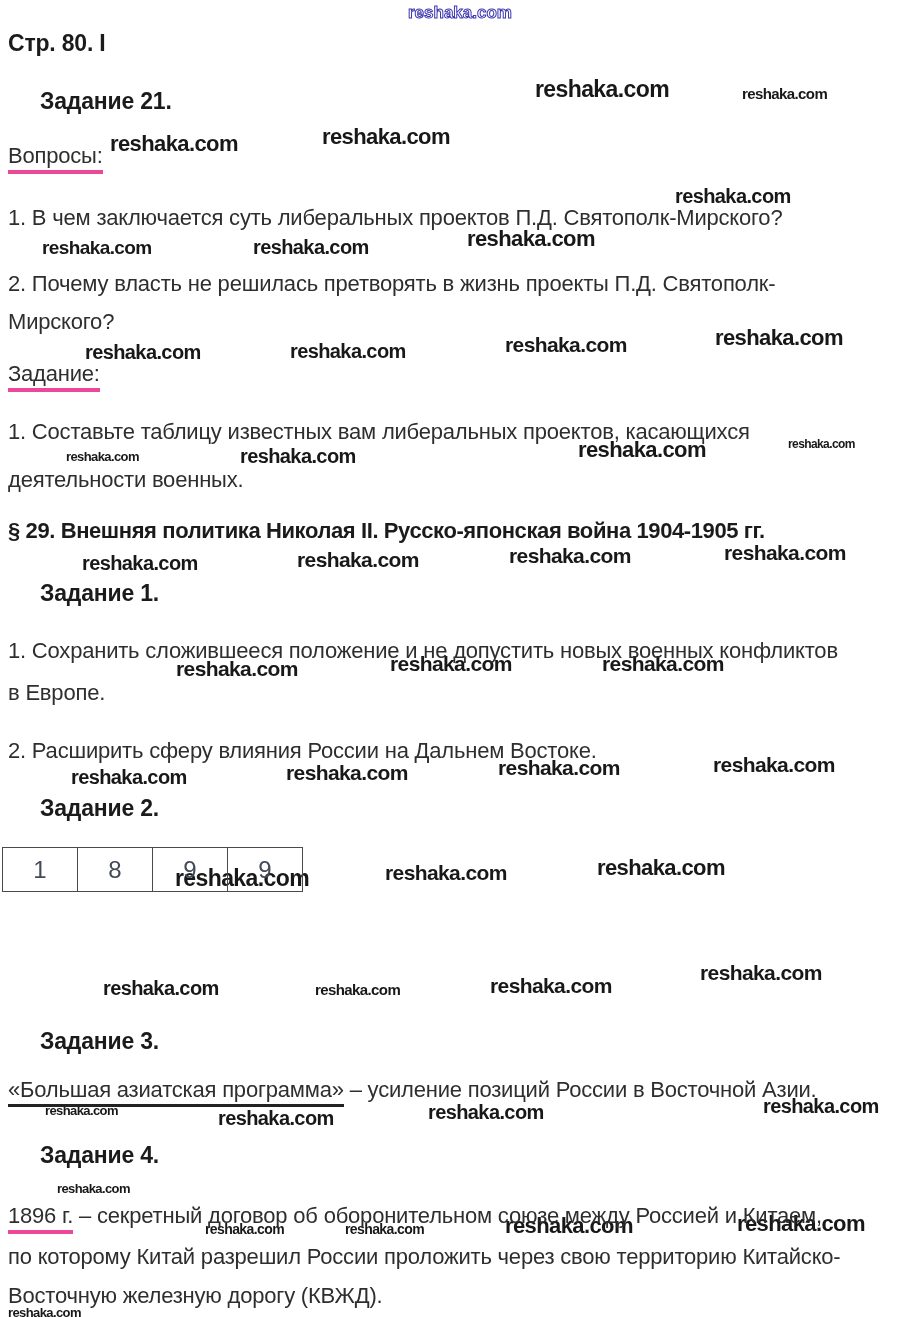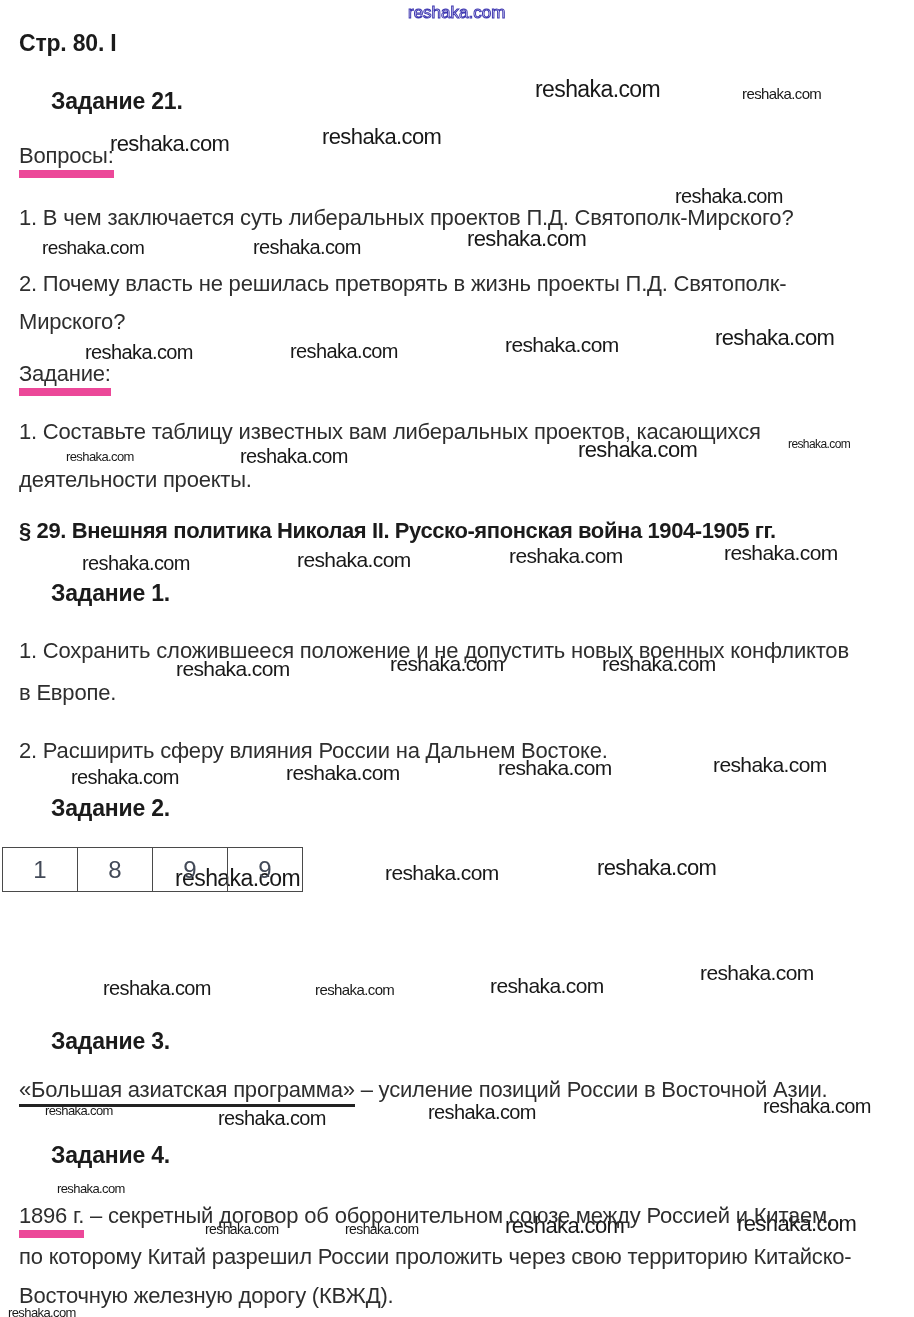--- a/index.html
+++ b/index.html
@@ -2,32 +2,32 @@
 <html><head>
 <meta charset="utf-8">
 <style>
   html,body { margin:0; padding:0; background:#e9e9e9; }
   .page {
     position:relative; width:914px; height:1317px; margin:0 auto;
     background:#ffffff; overflow:hidden;
     font-family:"Liberation Sans", sans-serif; color:#2e2e2e;
   }
   .line {
-    position:absolute; left:19px; white-space:nowrap;
+    position:absolute; left:8px; white-space:nowrap;
     font-size:22px; letter-spacing:-0.2px;
   }
   .bold { font-weight:bold; color:#1b1b1b; }
   .pageref { font-size:23px; }
   .title { font-size:23px;margin-left:32px; }
   .heading { font-size:22px; letter-spacing:-0.4px; }
-  .ul { border-bottom:8px solid #ec4899; padding-bottom:2px; }
+  .ul { border-bottom:4px solid #ec4899; padding-bottom:2px; }
   .ul-thick { border-bottom:3px solid #222; padding-bottom:2px; }
   
   .wm {
-    position:absolute; font-weight:normal; color:#181818;
+    position:absolute; font-weight:bold; color:#181818;
     white-space:nowrap; letter-spacing:-0.6px; line-height:1;
   }
   .wm.outline {
     color:transparent; -webkit-text-stroke:1px #3c35b0;
     text-shadow:0 0 0 transparent; letter-spacing:0;
   }
   
   .anstable {
     position:absolute; left:2px; top:847px;
     border-collapse:collapse; background:transparent;
@@ -98,21 +98,21 @@
   <div class="line" style="top:143px"><span class="ul">Вопросы:</span></div>
 
   <div class="line" style="top:205px">1. В чем заключается суть либеральных проектов П.Д. Святополк-Мирского?</div>
 
   <div class="line" style="top:271px">2. Почему власть не решилась претворять в жизнь проекты П.Д. Святополк-</div>
   <div class="line" style="top:309px">Мирского?</div>
 
   <div class="line" style="top:361px"><span class="ul">Задание:</span></div>
 
   <div class="line" style="top:419px">1. Составьте таблицу известных вам либеральных проектов, касающихся</div>
-  <div class="line" style="top:467px">деятельности проекты.</div>
+  <div class="line" style="top:467px">деятельности военных.</div>
 
   <div class="line bold heading" style="top:518px">§ 29. Внешняя политика Николая II. Русско-японская война 1904-1905 гг.</div>
 
   <div class="line bold title" style="top:580px">Задание 1.</div>
   <div class="line" style="top:638px">1. Сохранить сложившееся положение и не допустить новых военных конфликтов</div>
   <div class="line" style="top:680px">в Европе.</div>
   <div class="line" style="top:738px">2. Расширить сферу влияния России на Дальнем Востоке.</div>
 
   <div class="line bold title" style="top:795px">Задание 2.</div>
 

